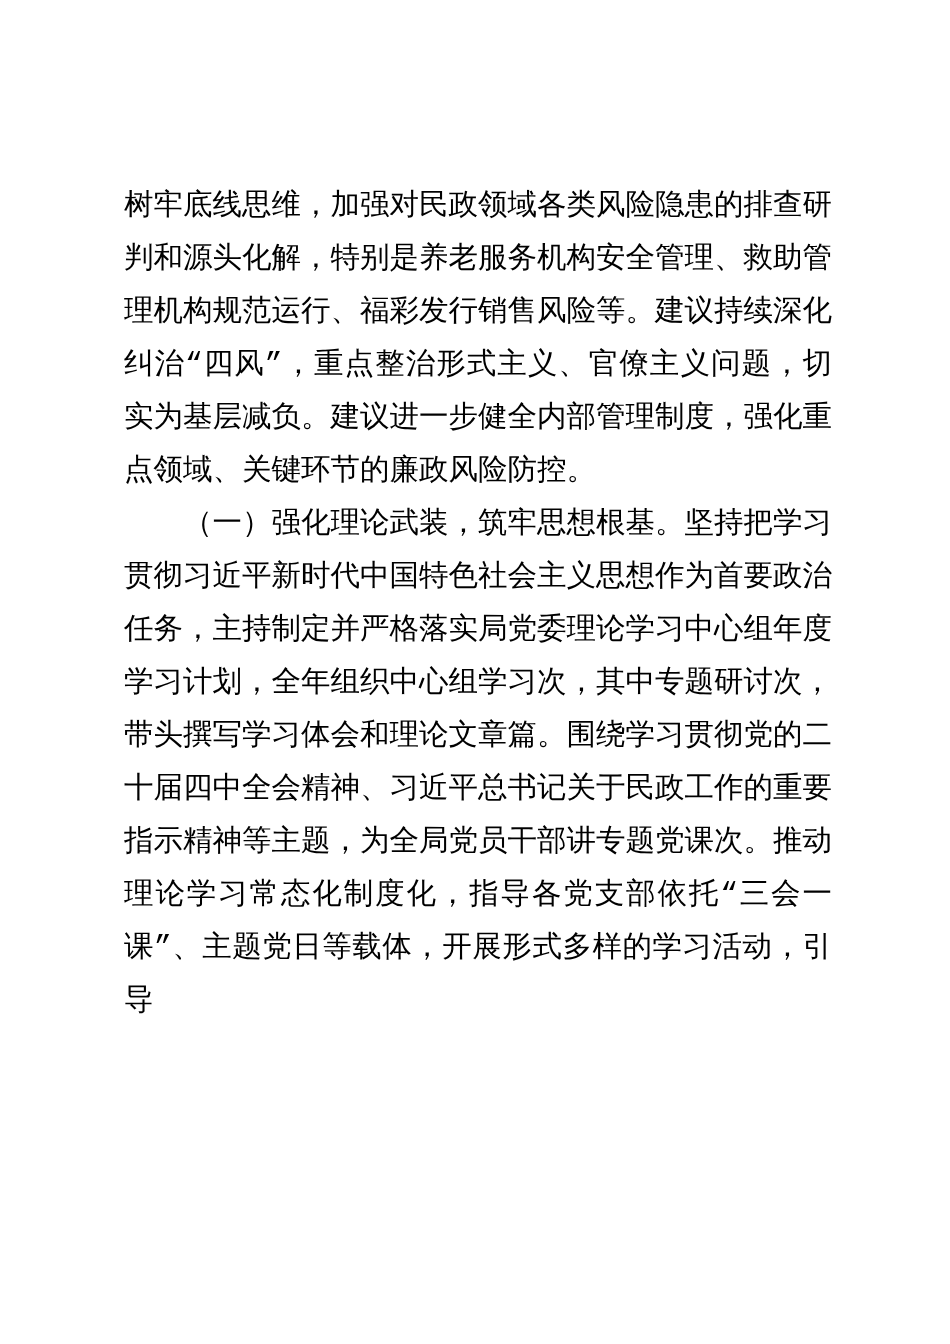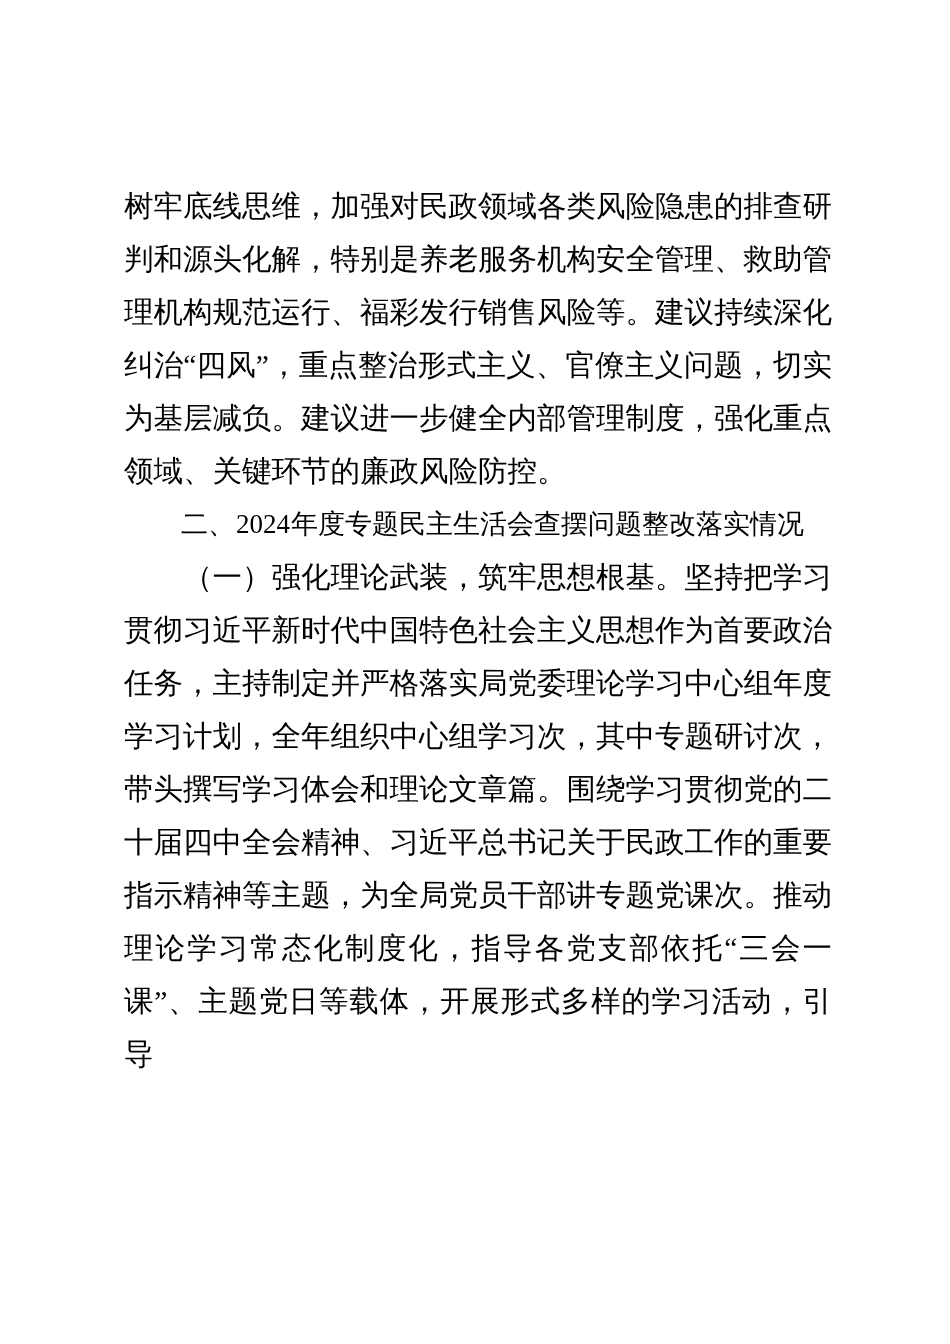--- a/index.html
+++ b/index.html
@@ -15,21 +15,21 @@
     overflow: hidden;
     box-sizing: border-box;
   }
   .doc-body {
     position: absolute;
     left: 124px;
     top: 180px;
     width: 708px;
   }
   .para {
-    font-family: Liberation Serif, serif;
+    font-family: Liberation Mono, monospace;
     font-size: 29.5px;
     line-height: 53px;
     color: #000000;
     text-align: justify;
     text-justify: inter-character;
     text-align-last: left;
     margin: 0;
     letter-spacing: 0;
     word-break: break-all;
     font-weight: 400;
@@ -55,19 +55,18 @@
   }
 </style>
 </head>
 <body>
 
 <div class="page">
   <div class="doc-body">
 
     <p class="para">树牢底线思维，加强对民政领域各类风险隐患的排查研判和源头化解，特别是养老服务机构安全管理、救助管理机构规范运行、福彩发行销售风险等。建议持续深化纠治“四风”，重点整治形式主义、官僚主义问题，切实为基层减负。建议进一步健全内部管理制度，强化重点领域、关键环节的廉政风险防控。</p>
 
-    <p class="heading"><span>二、</span><span class="num">2024</span><span>年度专题民主生活会查摆问题整改落实情况</span></p>
 
 
     <p class="para indent">（一）强化理论武装，筑牢思想根基。坚持把学习贯彻习近平新时代中国特色社会主义思想作为首要政治任务，主持制定并严格落实局党委理论学习中心组年度学习计划，全年组织中心组学习次，其中专题研讨次，带头撰写学习体会和理论文章篇。围绕学习贯彻党的二十届四中全会精神、习近平总书记关于民政工作的重要指示精神等主题，为全局党员干部讲专题党课次。推动理论学习常态化制度化，指导各党支部依托“三会一课”、主题党日等载体，开展形式多样的学习活动，引导</p>
 
   </div>
 </div>
 
 </body></html>

